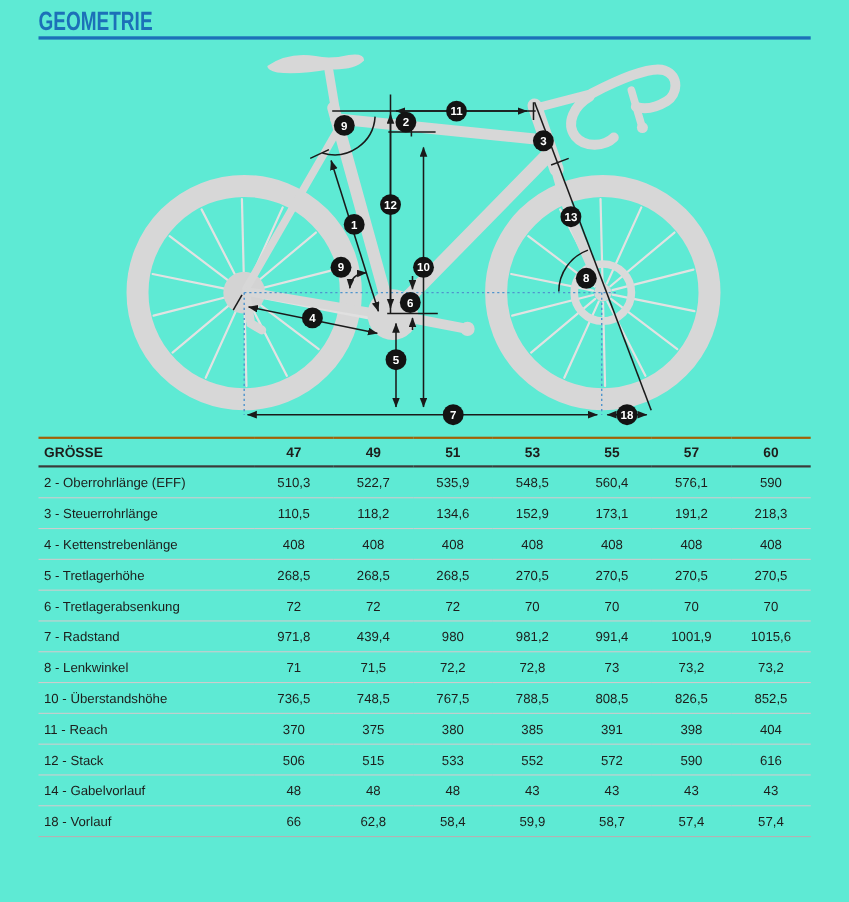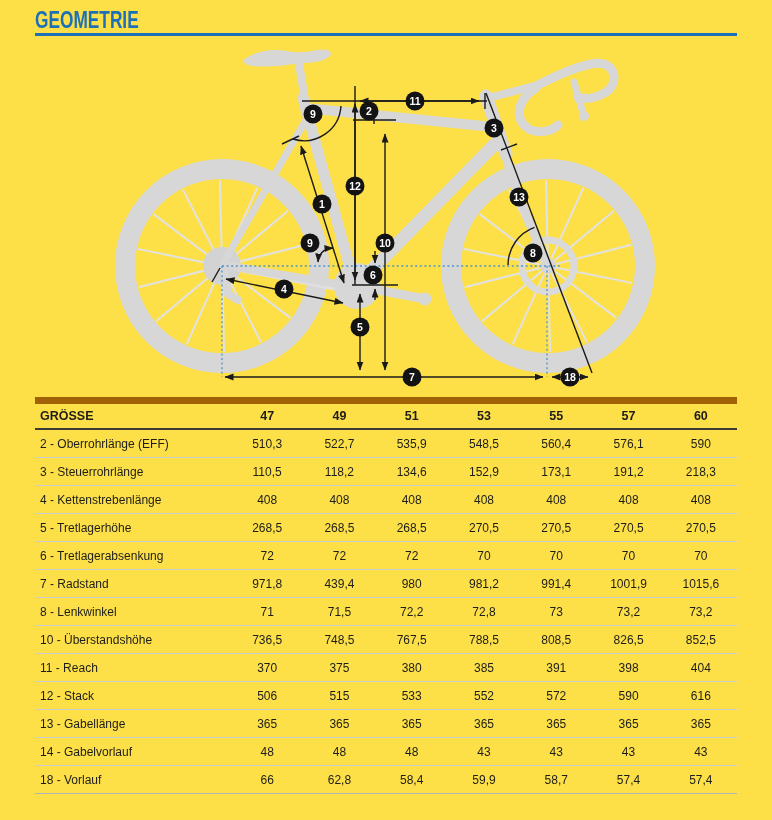--- a/index.html
+++ b/index.html
@@ -1,27 +1,27 @@
 <!DOCTYPE html>
 <html><head>
 <meta charset="utf-8">
 <style>
   html,body{margin:0;padding:0;background:#ffffff;}
-  .page{position:relative;width:772px;height:820px;background:#fde047;overflow:hidden;
+  .page{position:relative;width:772px;height:820px;background:#5eead4;overflow:hidden;
         font-family:"Liberation Sans",sans-serif;color:#1d1d1b;}
   .page-title{position:absolute;left:35px;top:6px;font-size:24px;font-weight:bold;
         color:#1c70b8;letter-spacing:0px;transform:scaleX(.72);transform-origin:left center;
         white-space:nowrap;}
   .title-underline{position:absolute;left:35px;top:33px;width:702px;height:3px;background:#1c70b8;}
   svg.diagram{position:absolute;left:0;top:40px;}
 
   table.geo{position:absolute;left:35px;top:397px;width:702px;border-collapse:collapse;
         table-layout:fixed;font-size:12px;}
   table.geo col.lab{width:196px;}
-  table.geo thead th{border-top:7px solid #a16207;border-bottom:2px solid #3a3a39;
+  table.geo thead th{border-top:2px solid #a16207;border-bottom:2px solid #3a3a39;
         font-weight:bold;font-size:12.5px;height:24px;text-align:center;padding:0;}
   table.geo thead th.lab{text-align:left;padding-left:5px;}
   table.geo tbody th{font-weight:normal;text-align:left;padding-left:5px;}
   table.geo tbody td{text-align:center;padding:0;}
   table.geo tbody th,table.geo tbody td{border-bottom:1px solid #cdcdcd;height:25px;}
   table.geo tbody tr:last-child th,table.geo tbody tr:last-child td{border-bottom:1px solid #b3b3b3;}
 </style>
 </head>
 <body>
 
@@ -311,30 +311,20 @@
           <th>12 - Stack</th>
           <td>506</td>
           <td>515</td>
           <td>533</td>
           <td>552</td>
           <td>572</td>
           <td>590</td>
           <td>616</td>
         </tr>
         <tr>
-          <th>13 - Gabellänge</th>
-          <td>365</td>
-          <td>365</td>
-          <td>365</td>
-          <td>365</td>
-          <td>365</td>
-          <td>365</td>
-          <td>365</td>
-        </tr>
-        <tr>
           <th>14 - Gabelvorlauf</th>
           <td>48</td>
           <td>48</td>
           <td>48</td>
           <td>43</td>
           <td>43</td>
           <td>43</td>
           <td>43</td>
         </tr>
         <tr>

